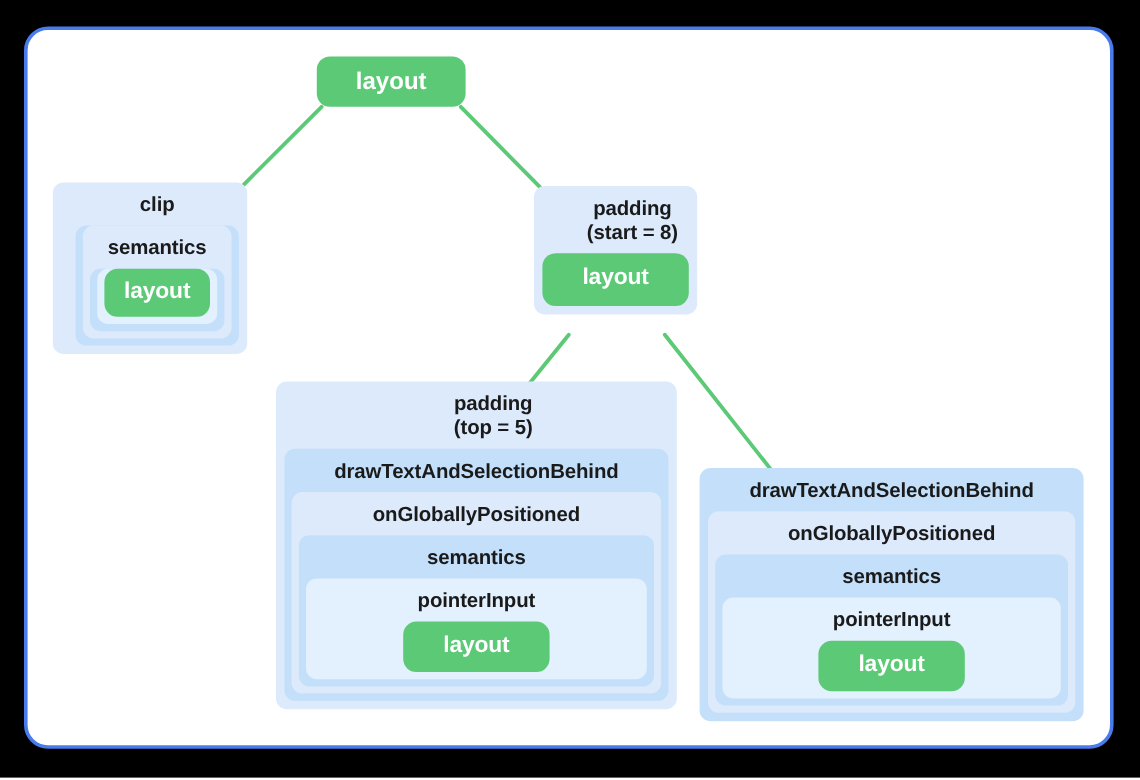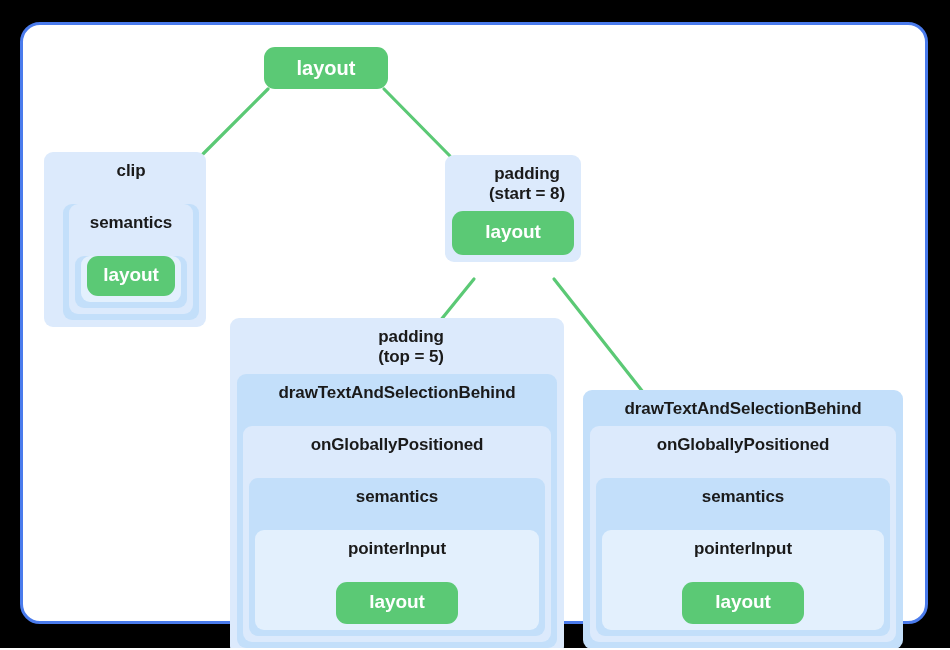--- a/index.html
+++ b/index.html
@@ -76,21 +76,20 @@
   .b2 { background: #dceafc; }
   .b3 { background: #c3dffa; }
   .b4 { background: #e3f0fd; }
 
   
   .inset {
     padding: 0 7px 7px 7px;
   }
   .inset-sm {
     padding: 0 6px 6px 6px;
-    margin-top: 16px;
   }
 
   
   .leaf {
     background: #5bc975;
     border-radius: 11px;
     color: #ffffff;
     font-size: 19px;
     font-weight: 700;
     text-align: center;

